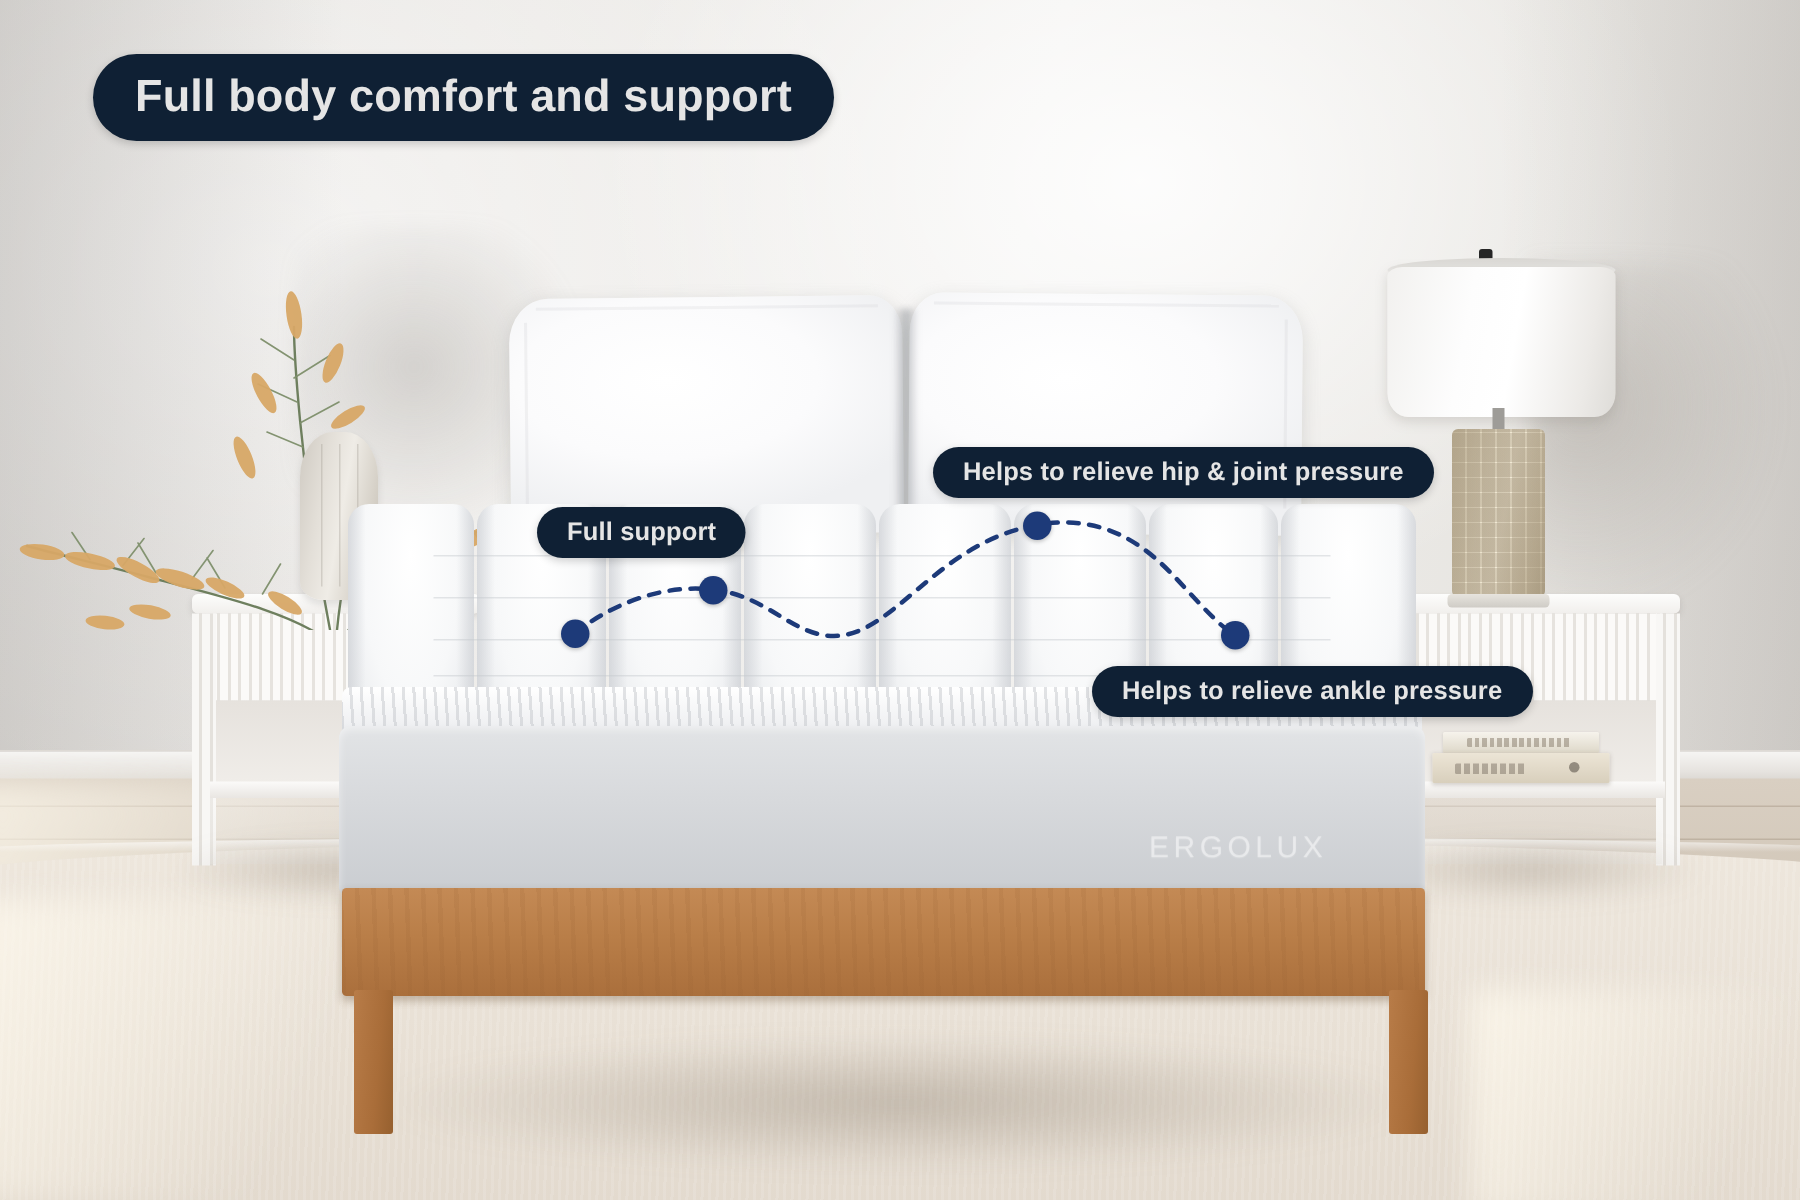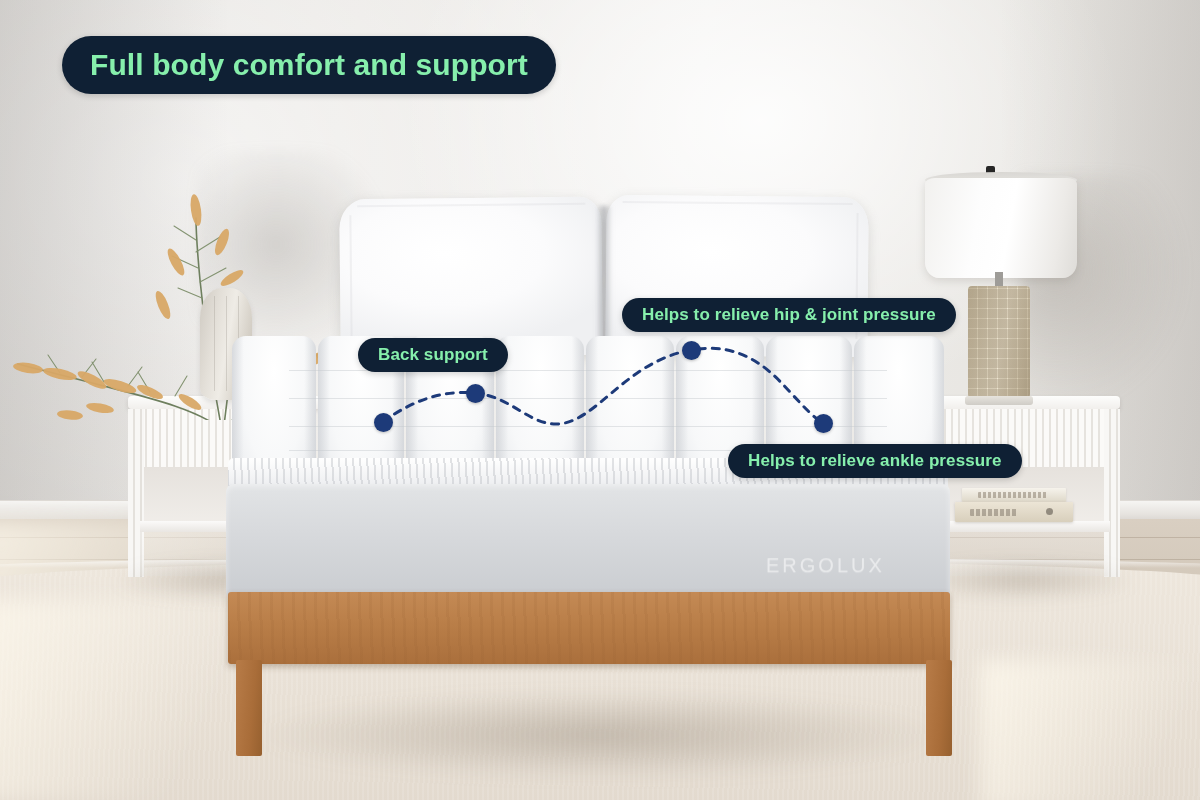--- a/index.html
+++ b/index.html
@@ -175,21 +175,21 @@
       repeating-linear-gradient(90deg, rgba(150,135,110,.30) 0 9px, rgba(0,0,0,0) 9px 10px),
       linear-gradient(100deg,#cfc3a8 0%,#e8dfc9 35%,#f2ead6 55%,#d3c7ad 85%,#bdb095 100%);
     border-radius:4px;
   }
   .lamp-foot{position:absolute;left:965px;top:396px;width:68px;height:9px;
     background:linear-gradient(180deg,#e7e4de,#cfccc6);border-radius:3px;}
 
   
   .pill{
     position:absolute;display:flex;align-items:center;justify-content:center;
-    background:#0f2034;color:#86efac;border-radius:999px;
+    background:#0f2034;color:#e5e5e5;border-radius:999px;
     font-weight:700;letter-spacing:.1px;white-space:nowrap;
     box-shadow:0 2px 6px rgba(0,0,0,.18);
   }
   #title-pill{left:62px;top:36px;height:58px;padding:0 28px;font-size:30px;border-radius:999px;}
   #pill-back{left:358px;top:338px;height:34px;padding:0 20px;font-size:17px;}
   #pill-hip{left:622px;top:298px;height:34px;padding:0 20px;font-size:17px;text-align:right;}
   #pill-head{left:182px;top:444px;height:34px;padding:0 20px;font-size:17px;}
   #pill-ankle{left:728px;top:444px;height:34px;padding:0 20px;font-size:17px;}
 
   #curve-layer{position:absolute;left:0;top:0;width:1200px;height:800px;pointer-events:none;}
@@ -344,17 +344,17 @@
   <svg id="curve-layer">
     <path id="curve-path" fill="none" stroke="#1d3a79" stroke-width="3" stroke-linecap="round" stroke-dasharray="7 7" d="M 383 422 C 415 398 447 390 475 393 C 512 397 528 424 556 424 C 596 424 624 362 691 350 C 742 341 770 370 790 392 C 805 408 814 418 823 423"></path>
   </svg>
   <div class="dot" id="dot-0" style="left: 373.5px; top: 412.5px; background: rgb(29, 58, 121);"></div>
   <div class="dot" id="dot-1" style="left: 465.5px; top: 383.5px; background: rgb(29, 58, 121);"></div>
   <div class="dot" id="dot-2" style="left: 681.5px; top: 340.5px; background: rgb(29, 58, 121);"></div>
   <div class="dot" id="dot-3" style="left: 813.5px; top: 413.5px; background: rgb(29, 58, 121);"></div>
 
   <div class="pill" id="title-pill">Full body comfort and support</div>
 
-  <div class="pill" id="pill-back">Back support</div>
+  <div class="pill" id="pill-back">Full support</div>
   <div class="pill" id="pill-hip">Helps to relieve hip &amp; joint pressure</div>
   <div class="pill" id="pill-ankle">Helps to relieve ankle pressure</div>
 
 </div>
 
 </body></html>

